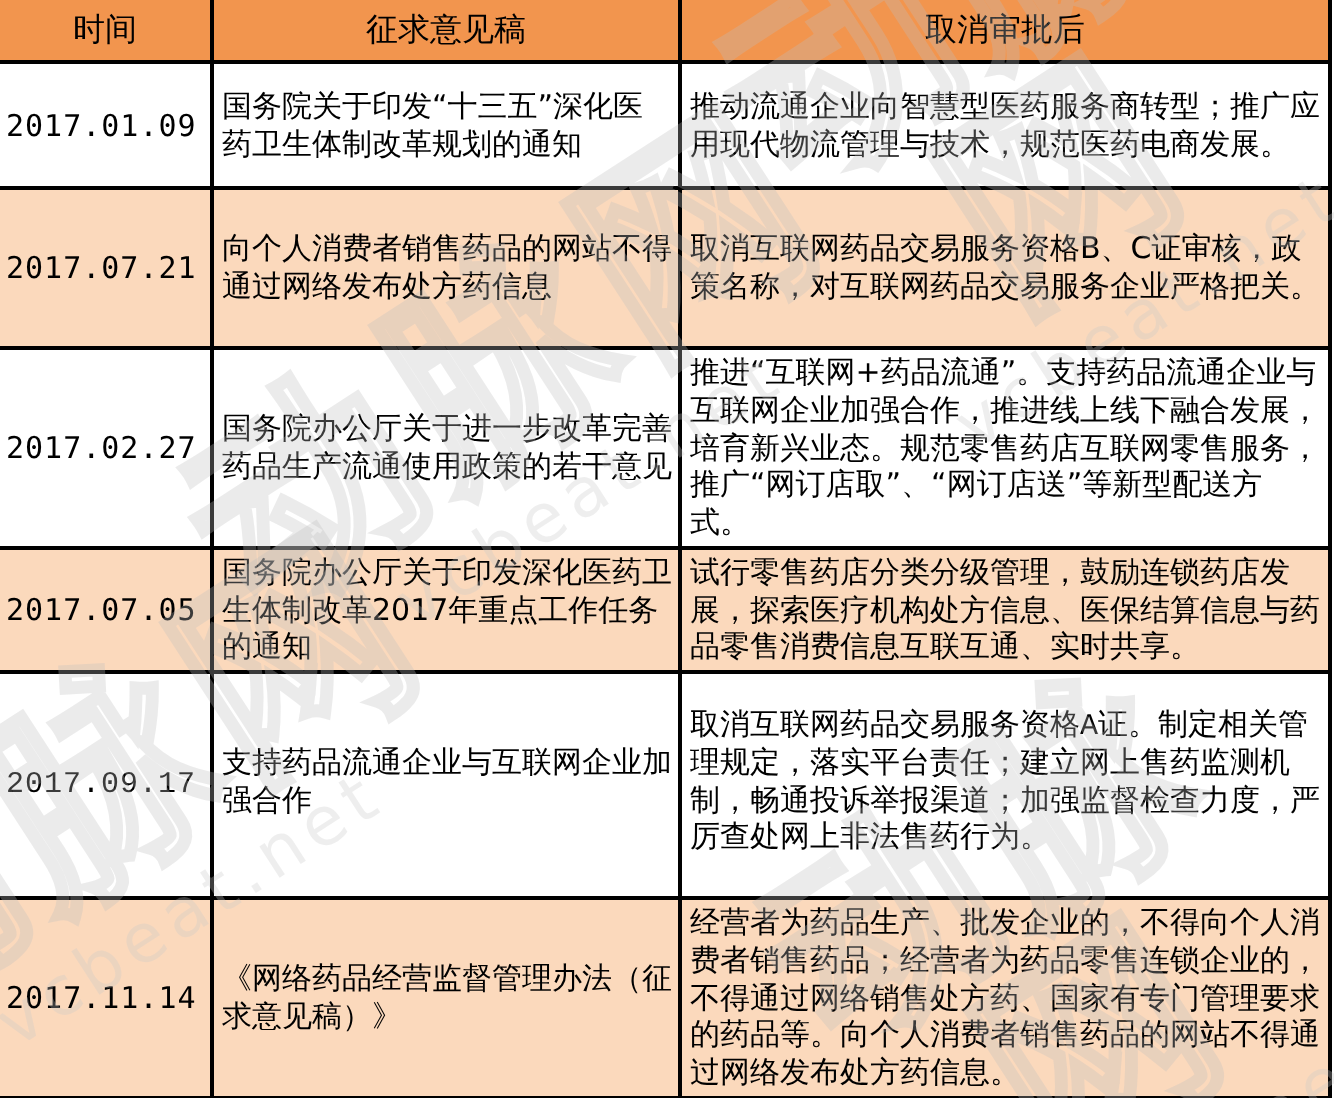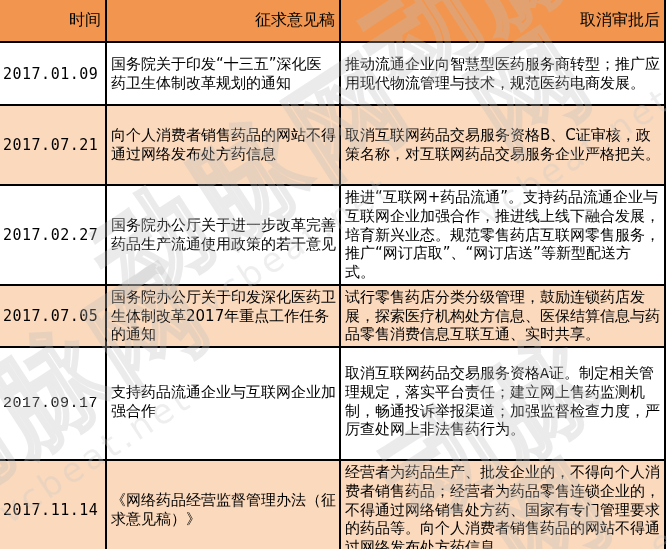--- a/index.html
+++ b/index.html
@@ -28,24 +28,24 @@
     border: 2px solid #000000;
     vertical-align: middle;
     overflow: hidden;
   }
   
   tr.hdr th { border-top: none; }
   th:first-child, td:first-child { border-left: none; }
 
   tr.hdr th {
     background: #F2954E;
-    height: 42px;
+    height: 31px;
     font-size: 16px;
     font-weight: normal;
-    text-align: right;
+    text-align: center;
     padding: 2px 4px 2px 4px;
   }
   td.date {
     font-family: "DejaVu Sans Mono", monospace;
     font-size: 15px;
     padding: 2px 2px 2px 3px;
     letter-spacing: 0.5px;
     white-space: nowrap;
   }
   td.policy, td.content {

